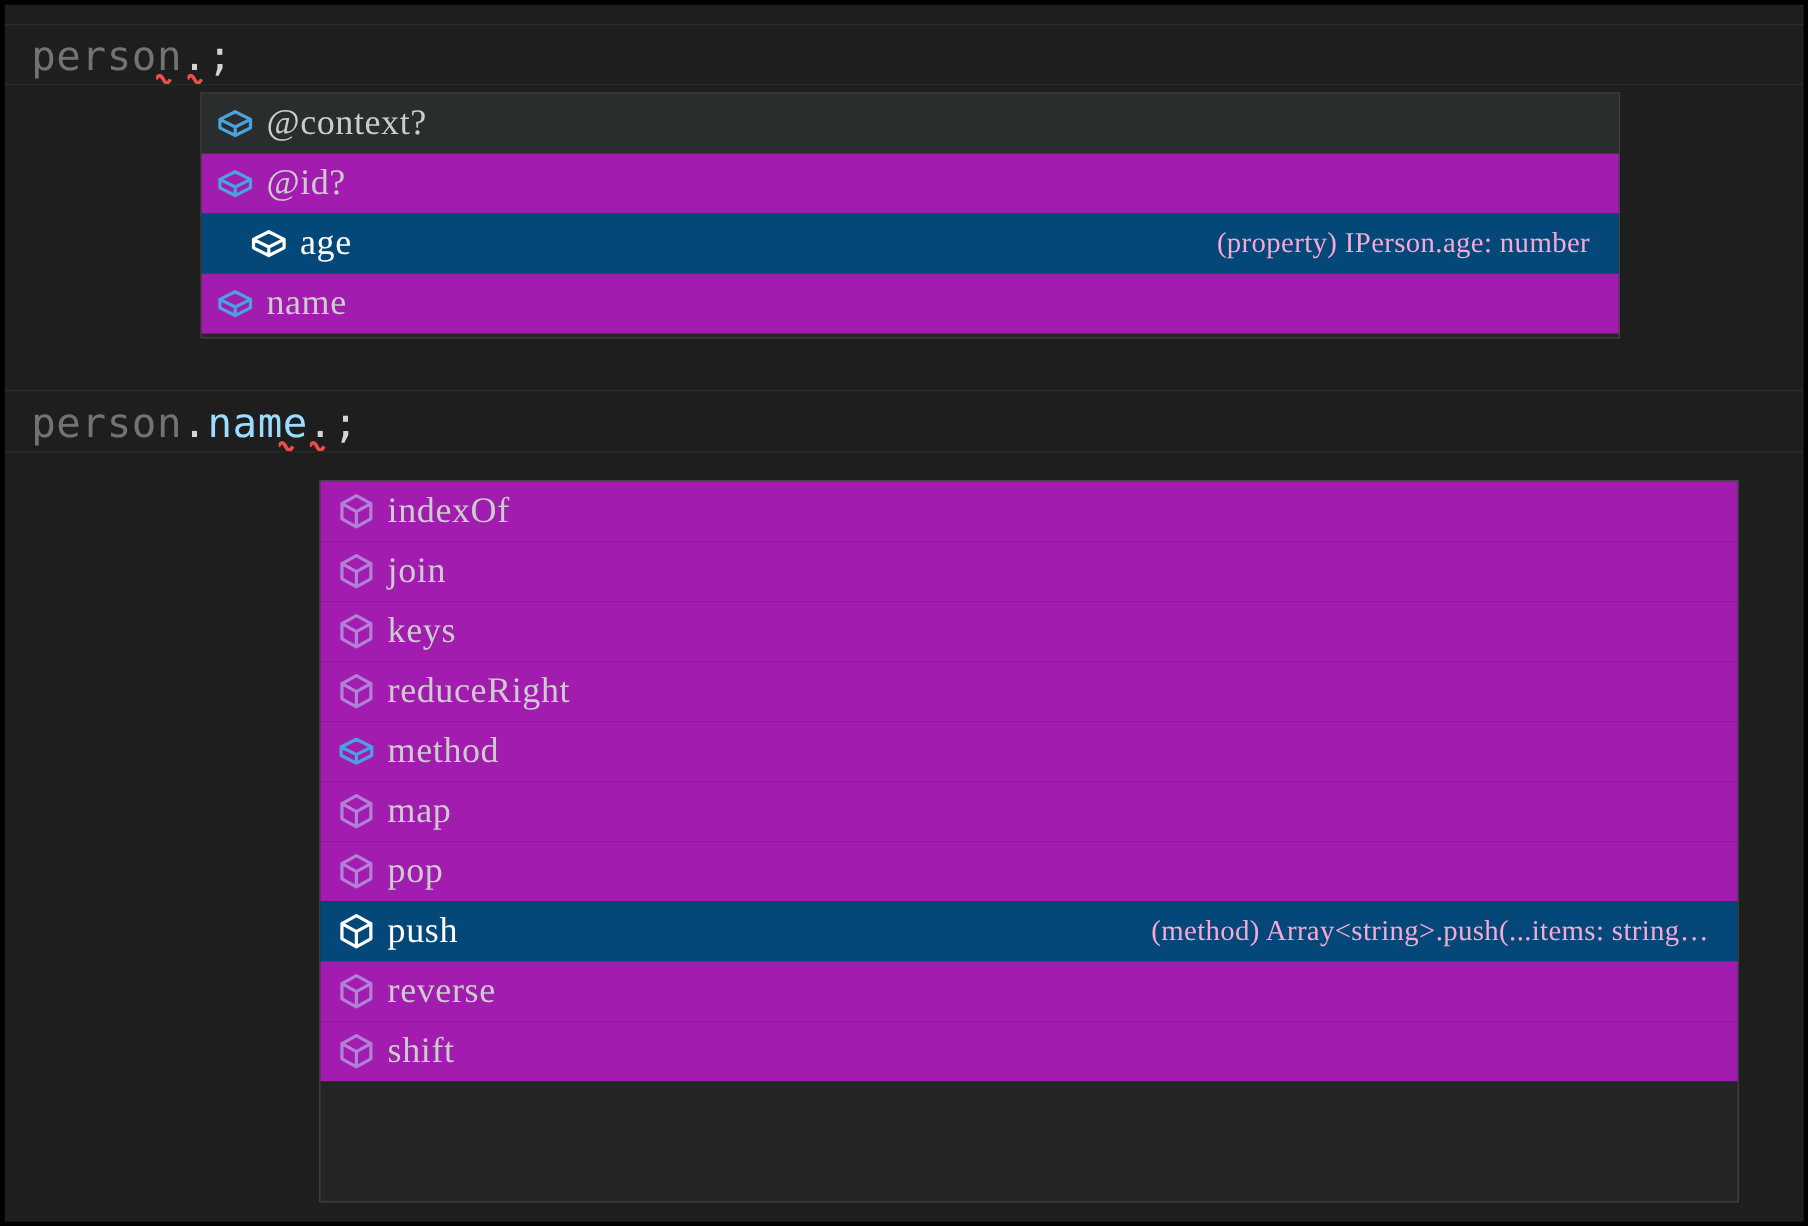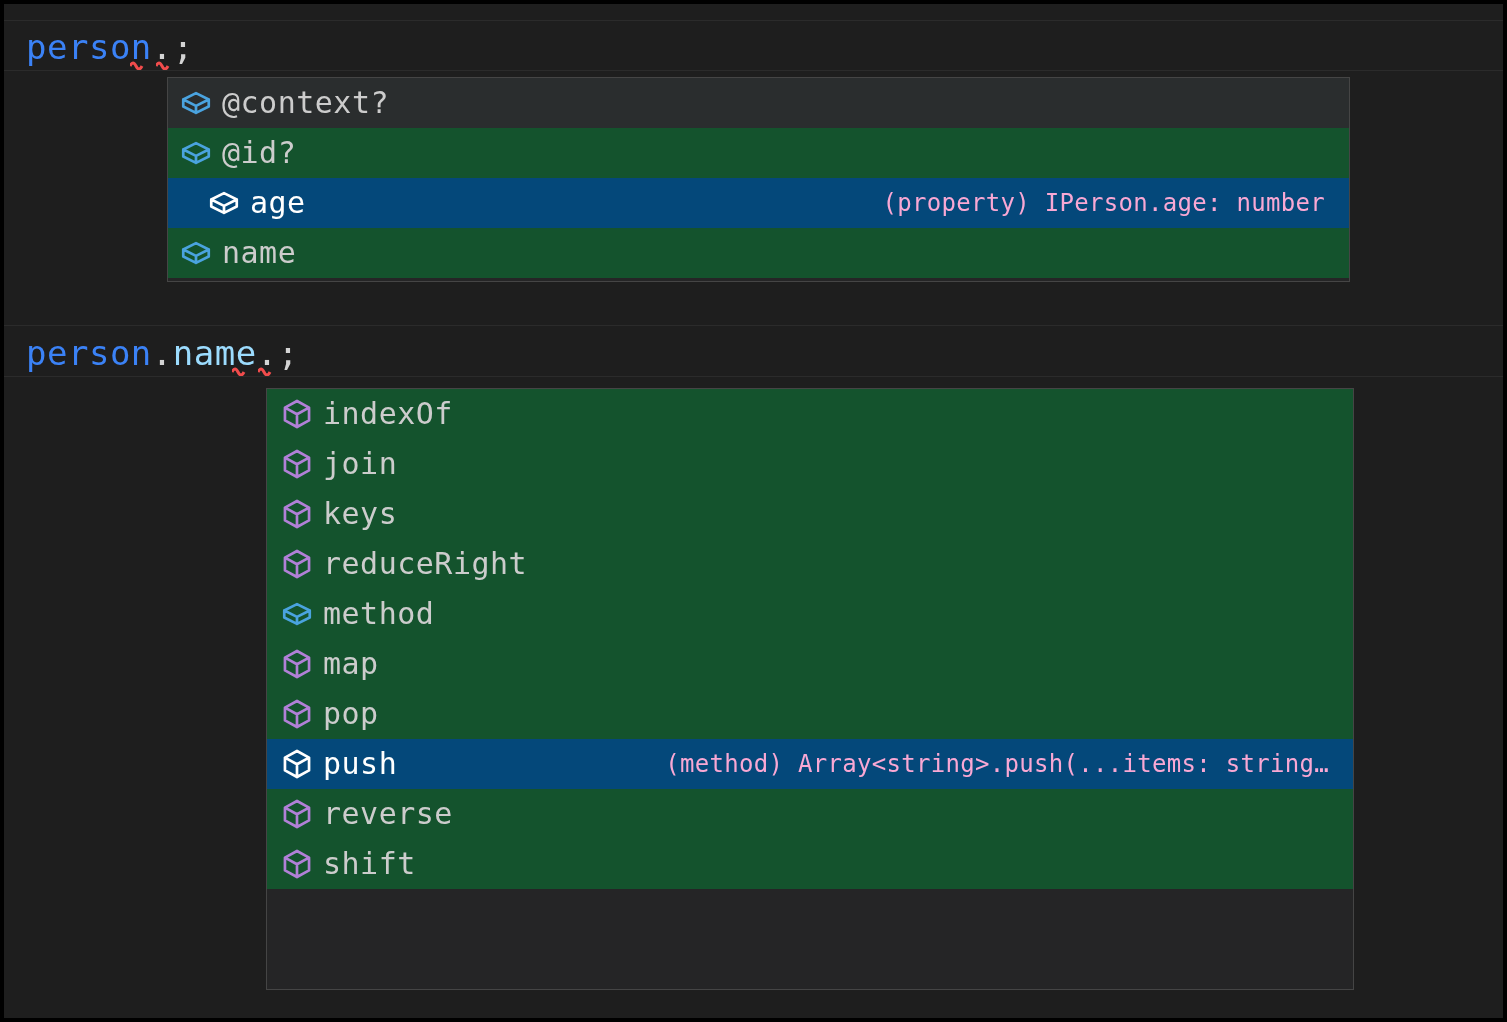--- a/index.html
+++ b/index.html
@@ -36,48 +36,49 @@
 
   
   .code-line {
     position: absolute;
     left: 22px;
     font-size: 34px;
     line-height: 42px;
     letter-spacing: 0.5px;
     white-space: pre;
   }
-  .tok-var     { color: #3b82f6; }
+  .tok-var     { color: #737373; }
   .tok-prop    { color: #9cdcfe; }
   .tok-punct   { color: #d4d4d4; }
 
   
   .squiggle {
     position: absolute;
     height: 10px;
     width: 20px;
     overflow: hidden;
   }
   .squiggle svg { display: block; }
 
   
   .suggest-widget {
     position: absolute;
     background: #252526;
     border: 1px solid #454545;
     box-sizing: border-box;
+    font-family: Liberation Serif, serif;
   }
   .suggest-row {
     position: relative;
     height: 50px;
     display: flex;
     align-items: center;
     padding-left: 10px;
     box-sizing: border-box;
-    background: #14532d;
+    background: #a21caf;
   }
   .suggest-row.hover    { background: #2a2d2e; }
   .suggest-row.selected { background: #04487a; padding-left: 38px; }
 
   .row-icon {
     width: 36px;
     height: 34px;
     flex: 0 0 36px;
     display: flex;
     align-items: center;
@@ -108,22 +109,22 @@
   
   #suggest-widget-person {
     left: 163px;
     top:  73px;
     width: 1183px;
     height: 205px;
   }
   
   #suggest-widget-name {
     left: 262px;
-    top:  384px;
-    width: 1088px;
+    top:  396px;
+    width: 1183px;
     height: 602px;
   }
   #suggest-widget-name .suggest-row { padding-left: 12px; }
 </style>
 </head>
 <body>
 
 <div id="editor-frame">
 
   <div class="ruler" style="top:16px;"></div>

